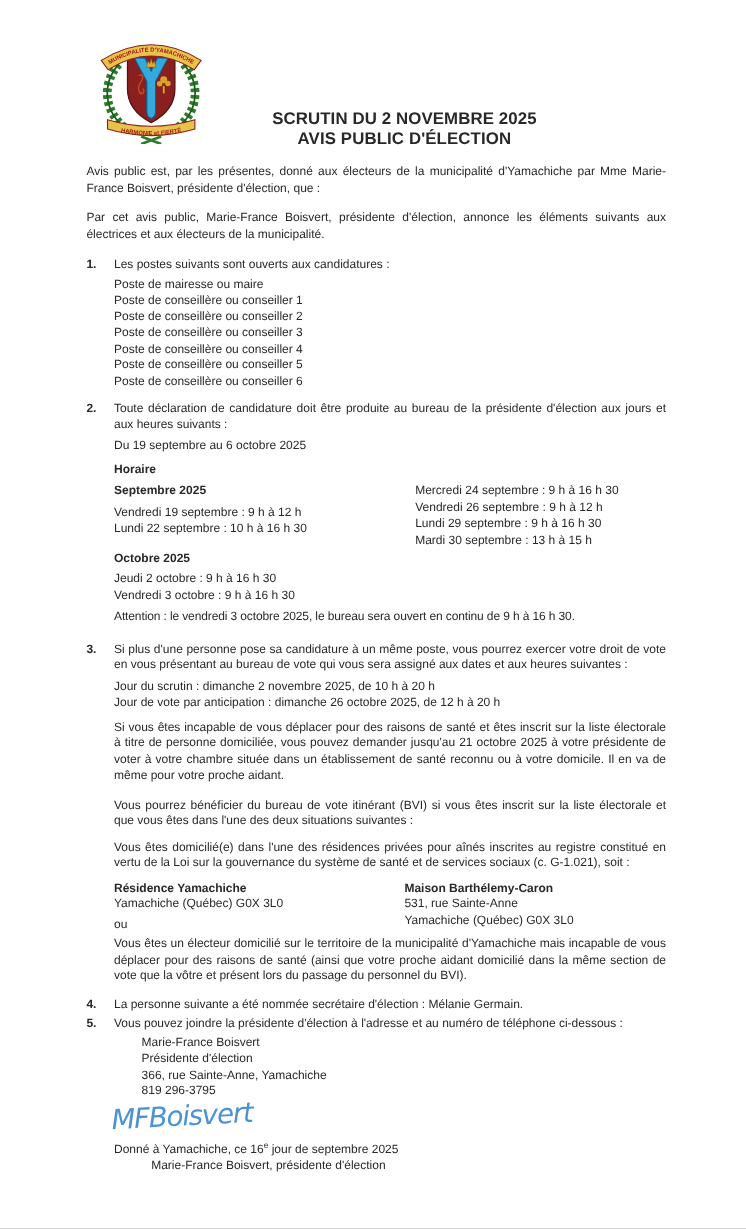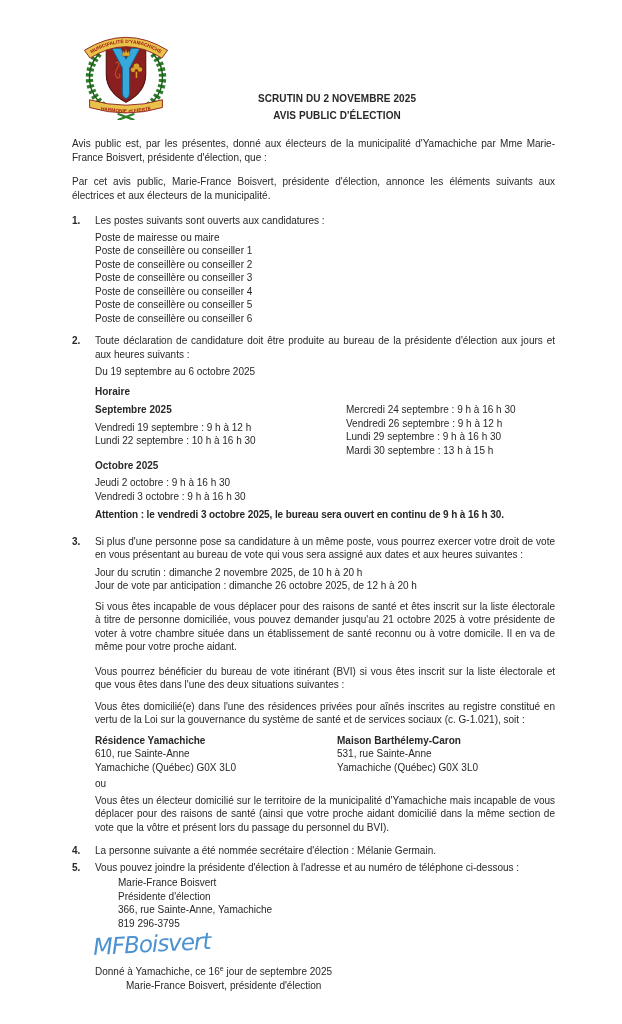--- a/index.html
+++ b/index.html
@@ -3,36 +3,36 @@
 <meta charset="utf-8">
 <style>
   html,body{margin:0;padding:0;background:#888;}
   .page{position:relative;width:622px;height:1024px;background:#ffffff;overflow:hidden;
         font-family:"Liberation Sans",sans-serif;font-size:10px;line-height:13.5px;color:#282828;}
   p{margin:0;}
   .bold{font-weight:bold;}
   .just{text-align:justify;}
   .crest{position:absolute;left:74px;top:16px;width:104px;height:104px;}
   .titles{padding-top:90px;margin-left:96px;margin-right:44px;text-align:center;
-          font-size:10px;line-height:17px;font-weight:bold;letter-spacing:0.1px;}
+          font-size:14px;line-height:17px;font-weight:bold;letter-spacing:0.1px;}
   .p1{margin:13px 67px 0 72px;}
   .p2{margin:11px 67px 0 72px;}
   .item{display:flex;margin-left:72px;margin-right:67px;}
   .num{width:23px;flex:none;font-weight:bold;}
   .ibody{flex:1;min-width:0;}
   .i1{margin-top:12px;}
   .posts{margin-top:3px;}
   .i2{margin-top:9px;}
   .period{margin-top:4px;}
   .horaire{margin-top:6px;font-weight:bold;}
   .sched{margin-top:5px;position:relative;}
   .sched-left .mon{font-weight:bold;margin-bottom:4px;}
   .sched-left .oct{margin-top:11px;}
   .sched-right{position:absolute;left:251px;top:0;}
-  .attention{margin-top:5px;font-weight:bold;letter-spacing:-0.1px;}
+  .attention{margin-top:5px;font-weight:normal;letter-spacing:-0.1px;}
   .i3{margin-top:13px;}
   .votedays{margin-top:4px;}
   .p-health{margin-top:7px;}
   .p-bvi{margin-top:11px;}
   .p-res{margin-top:8px;}
   .addr{margin-top:7px;position:relative;}
   .addr-right{position:absolute;left:242px;top:0;}
   .ou{margin-top:3px;}
   .p-terr{margin-top:3px;}
   .i4{margin-top:10px;}
@@ -151,21 +151,20 @@
       <div class="votedays">
         <p>Jour du scrutin : dimanche 2 novembre 2025, de 10 h à 20 h</p>
         <p>Jour de vote par anticipation : dimanche 26 octobre 2025, de 12 h à 20 h</p>
       </div>
       <p class="p-health just">Si vous êtes incapable de vous déplacer pour des raisons de santé et êtes inscrit sur la liste électorale à titre de personne domiciliée, vous pouvez demander jusqu'au 21 octobre 2025 à votre présidente de voter à votre chambre située dans un établissement de santé reconnu ou à votre domicile. Il en va de même pour votre proche aidant.</p>
       <p class="p-bvi just">Vous pourrez bénéficier du bureau de vote itinérant (BVI) si vous êtes inscrit sur la liste électorale et que vous êtes dans l'une des deux situations suivantes :</p>
       <p class="p-res just">Vous êtes domicilié(e) dans l'une des résidences privées pour aînés inscrites au registre constitué en vertu de la Loi sur la gouvernance du système de santé et de services sociaux (c. G-1.021), soit :</p>
       <div class="addr">
         <div>
           <p class="bold">Résidence Yamachiche</p>
-          <p>610, rue Sainte-Anne</p>
           <p>Yamachiche (Québec) G0X 3L0</p>
         </div>
         <div class="addr-right">
           <p class="bold">Maison Barthélemy-Caron</p>
           <p>531, rue Sainte-Anne</p>
           <p>Yamachiche (Québec) G0X 3L0</p>
         </div>
       </div>
       <p class="ou">ou</p>
       <p class="p-terr just">Vous êtes un électeur domicilié sur le territoire de la municipalité d'Yamachiche mais incapable de vous déplacer pour des raisons de santé (ainsi que votre proche aidant domicilié dans la même section de vote que la vôtre et présent lors du passage du personnel du BVI).</p>

